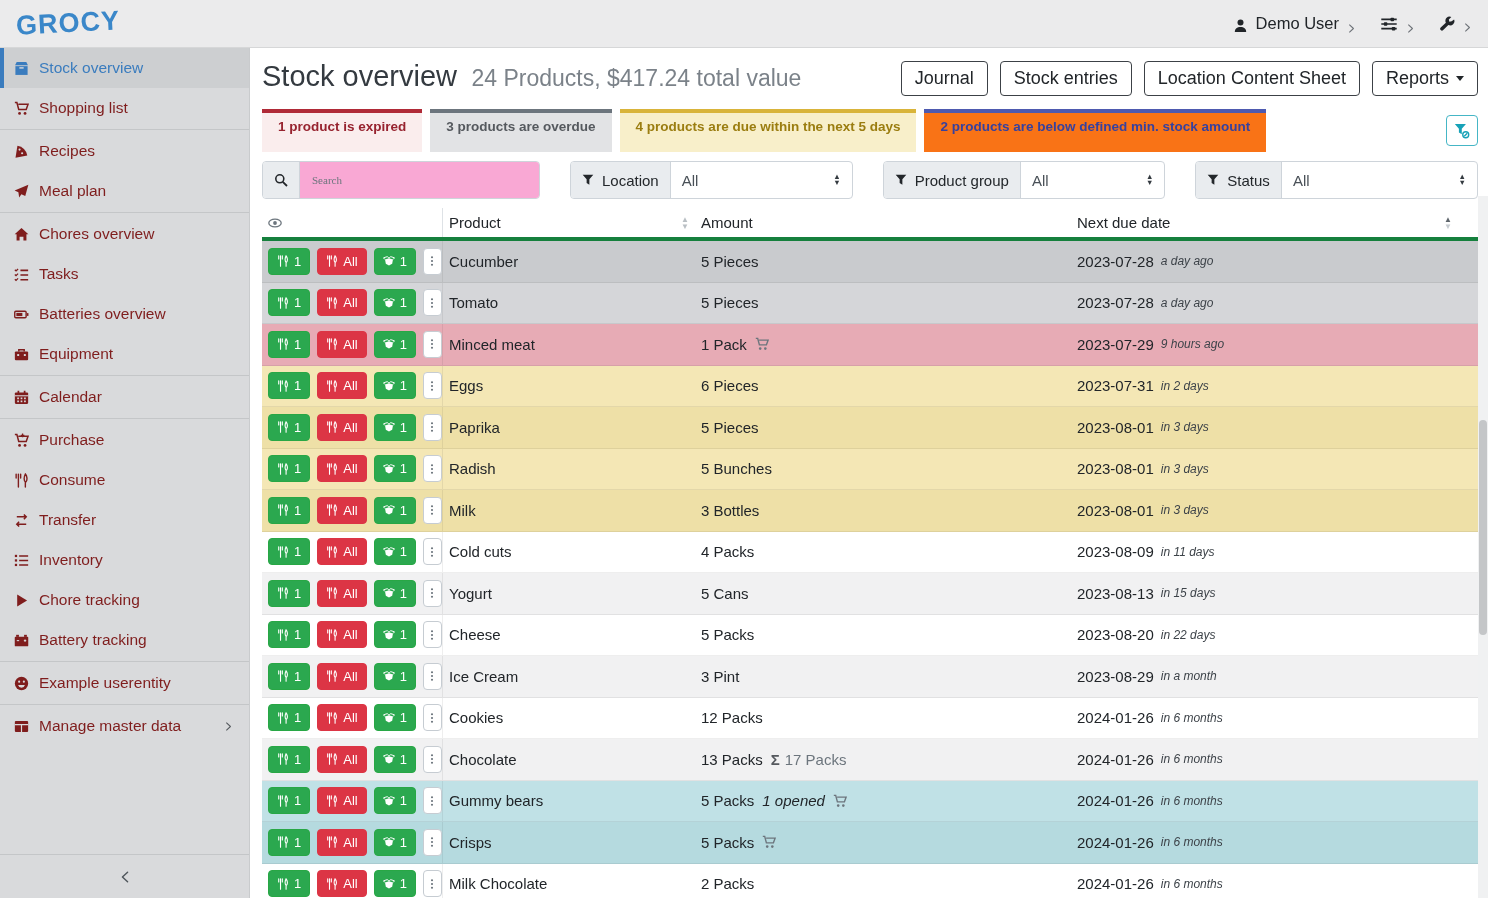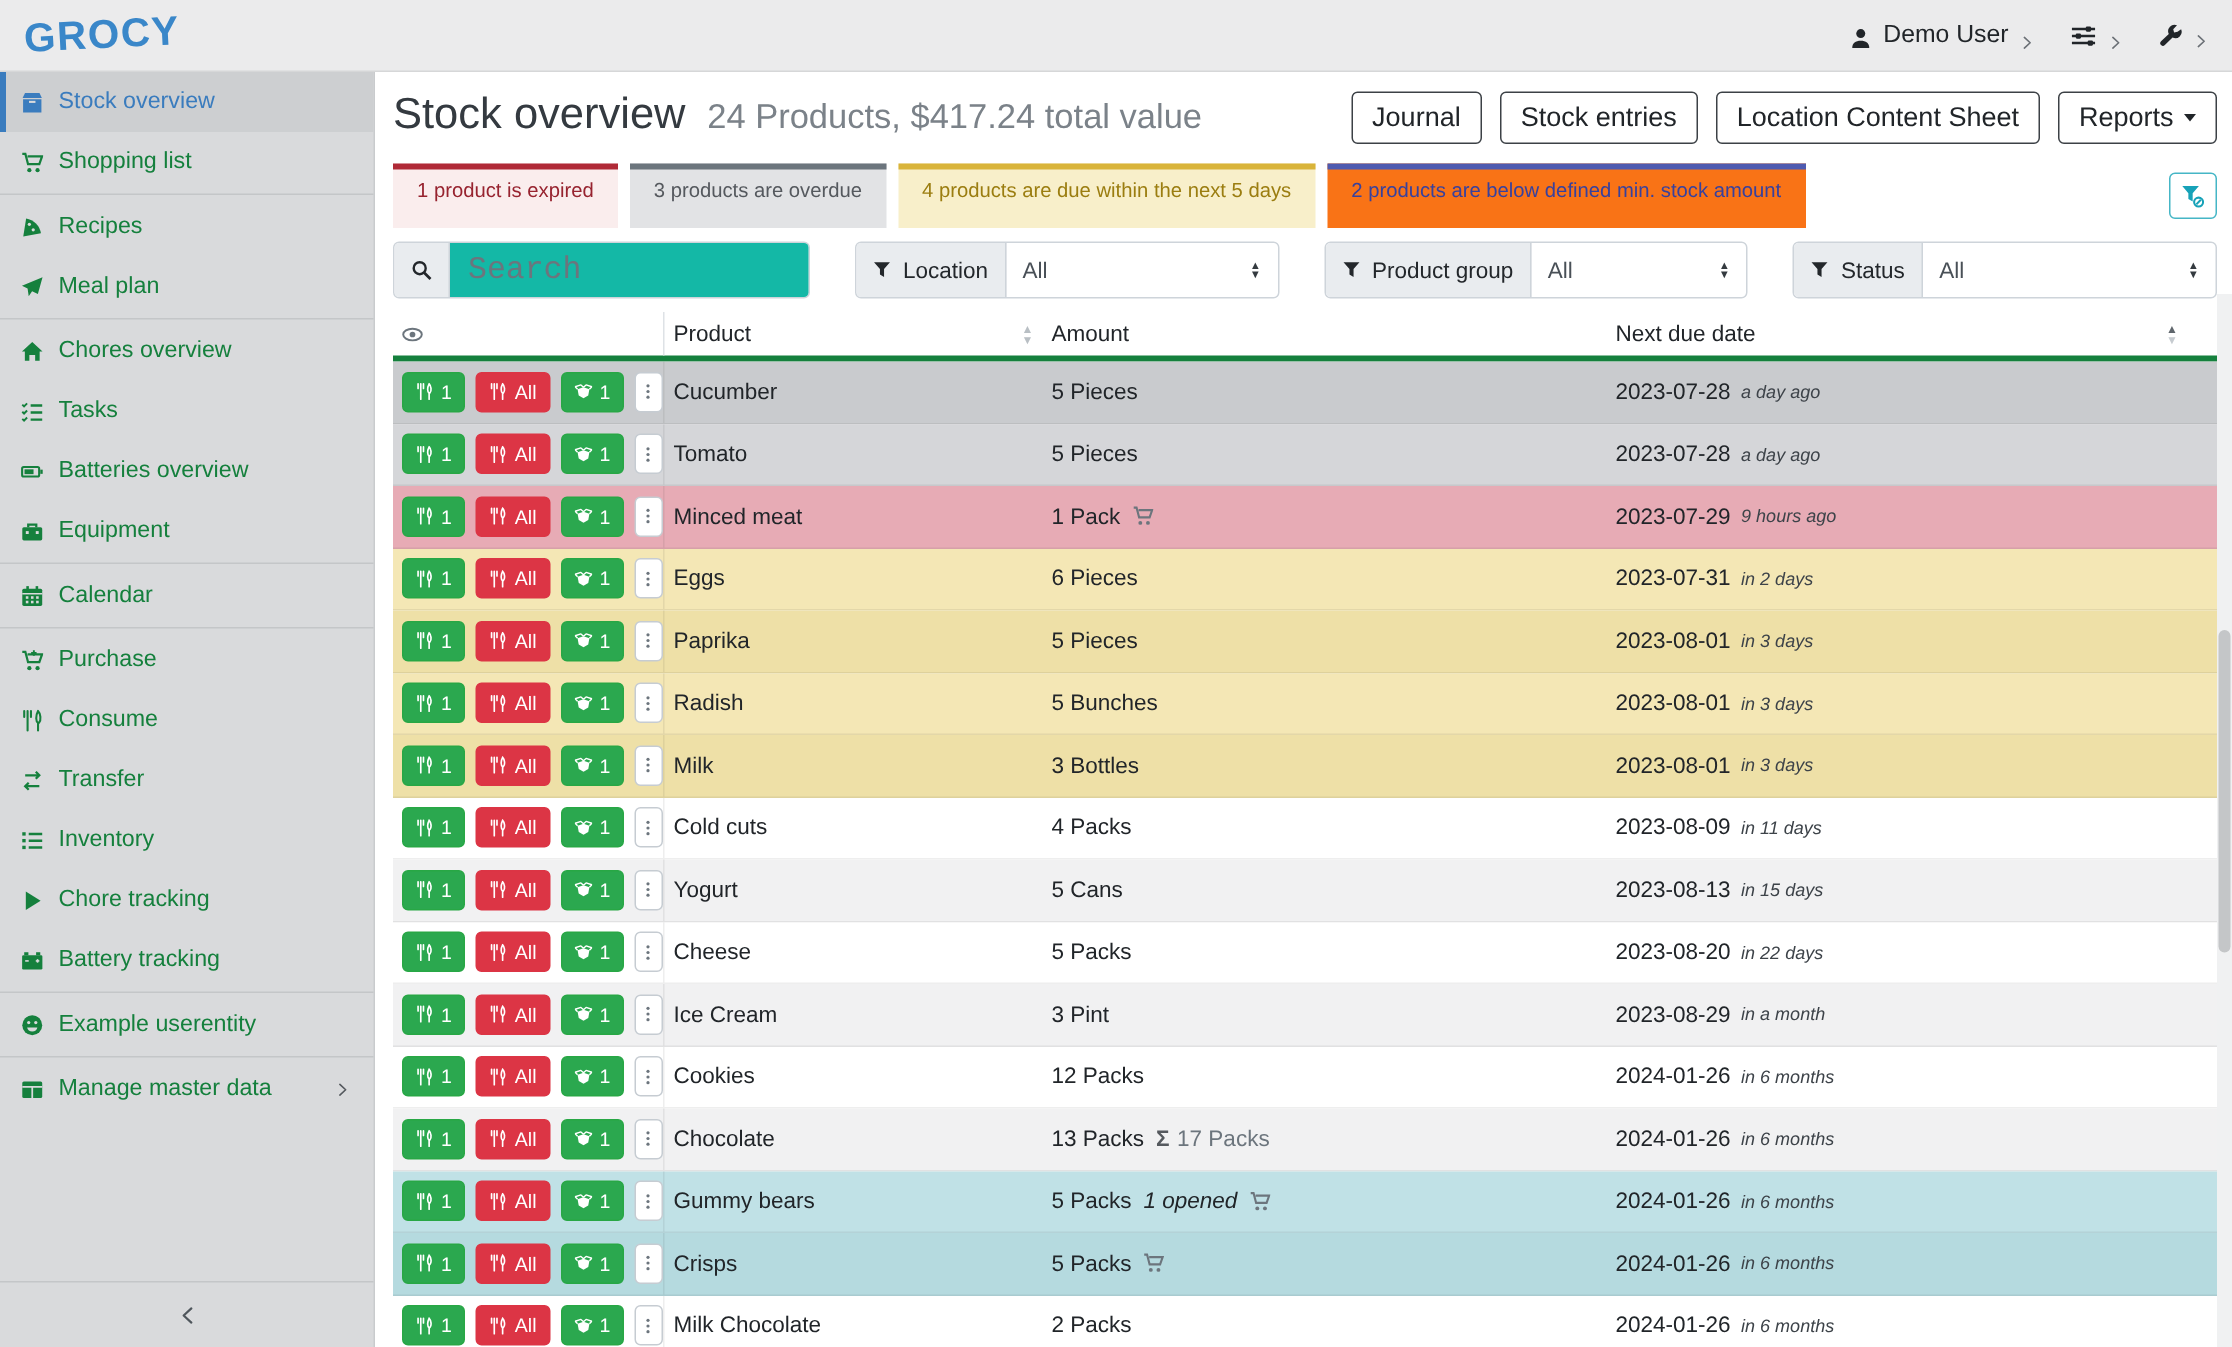--- a/index.html
+++ b/index.html
@@ -15,55 +15,55 @@
     border-bottom:1px solid #d6d7d8;display:flex;align-items:center;justify-content:space-between;padding:0 16px;}
   .logo{font-weight:900;font-size:27px;letter-spacing:1px;color:#3a87c9;transform:rotate(-3deg);user-select:none}
   .tb-right{display:flex;align-items:center;gap:24px;color:#212529}
   .tb-group{display:flex;align-items:flex-end;gap:8px}
   .tb-user{font-size:16.5px}
   .chev{color:#6b7076}
 
   
   .sidebar{position:absolute;left:0;top:48px;width:250px;height:850px;background:#d9dadc;border-right:1px solid #c9cbcd}
   .snav{padding:0;margin:0;list-style:none}
-  .sitem{height:40px;display:flex;align-items:center;gap:10px;padding-left:14px;font-size:15.5px;color:#15803d;cursor:pointer}
+  .sitem{height:40px;display:flex;align-items:center;gap:10px;padding-left:14px;font-size:15.5px;color:#7f1d1d;cursor:pointer}
   .sitem.active{background:#cdcfd1;border-left:4px solid #3a7cbe;padding-left:10px;color:#3a7cbe}
   .sdiv{border-top:1px solid #c4c6c8;height:0;margin:1px 0}
   .schev{margin-left:auto;margin-right:16px;color:#55595e}
   .collapse-bar{position:absolute;bottom:0;left:0;width:100%;height:44px;border-top:1px solid #c4c6c8;
     display:flex;align-items:center;justify-content:center;color:#4f565c;cursor:pointer}
   .flip{transform:scaleX(-1)}
 
   
   .content{position:absolute;left:250px;top:48px;width:1238px;height:850px;background:#fff;padding-left:12px;overflow:hidden}
   .page-head{display:flex;align-items:flex-start;justify-content:space-between;padding:9px 10px 0 0;height:53px}
   .ptitle{font-size:29px;font-weight:500;color:#343a40;line-height:38px}
   .psub{font-size:23px;color:#7b8289;font-weight:400;margin-left:10px}
   .head-btns{display:flex;gap:12px;margin-top:4px}
   .obtn{border:1px solid #3c4146;border-radius:4px;background:#fff;color:#212529;font-size:18px;
     padding:6px 13px;display:flex;align-items:center;gap:7px;cursor:pointer;font-family:inherit}
   .caret{width:0;height:0;border-left:4.5px solid transparent;border-right:4.5px solid transparent;border-top:5px solid #212529}
 
   
   .banners{display:flex;gap:8px;margin-top:8px;padding-right:10px;align-items:stretch}
-  .banner{border-top:4px solid;padding:6px 16px 18px;font-weight:400;font-size:13.5px;display:flex;align-items:center;cursor:pointer}
+  .banner{border-top:4px solid;padding:6px 16px 18px;font-weight:700;font-size:13.5px;display:flex;align-items:center;cursor:pointer}
   .b-exp{background:#faeded;border-color:#b02a37;color:#97232f}
   .b-ovd{background:#e2e3e5;border-color:#6c757d;color:#55595e}
   .b-due{background:#f8efca;border-color:#d9b43a;color:#9b7d10}
   .b-min{background:#f97316;border-color:#4e5ab0;color:#37419e}
   .clear-filter{margin-left:auto;align-self:center;width:32px;height:31px;border:1.5px solid #45b6c6;border-radius:4px;
     background:#fff;color:#17a2b8;display:flex;align-items:center;justify-content:center;cursor:pointer}
 
   
   .filters{display:flex;margin-top:9px;padding-right:10px;gap:30px}
   .igroup{display:flex;height:38px;border:1px solid #ced4da;border-radius:4px;overflow:hidden;background:#fff;flex:1}
   .igroup.search{flex:0 0 278px}
   .prepend{background:#e9ecef;border-right:1px solid #ced4da;display:flex;align-items:center;gap:8px;
     padding:0 11px;color:#23272b;font-size:15px;white-space:nowrap}
-  input.sinput{border:none;outline:none;flex:1;padding:0 12px;font-size:21px;color:#495057;font-family:Liberation Mono, monospace;background:#14b8a6}
+  input.sinput{border:none;outline:none;flex:1;padding:0 12px;font-size:11px;color:#495057;font-family:Liberation Serif, serif;background:#f9a8d4}
   input.sinput::placeholder{color:#6c757d}
   .selectbox{flex:1;display:flex;align-items:center;justify-content:space-between;padding:0 11px;font-size:15px;color:#495057;cursor:pointer}
   .updn{display:flex;flex-direction:column;align-items:center;font-size:7.5px;line-height:6px;color:#343a40}
 
   
   .table{margin-top:9px;width:1216px;position:relative}
   .thead,.tr{display:grid;grid-template-columns:181px 258px 376px 1fr;align-items:center}
   .thead{height:33px;border-bottom:4px solid #15803d;font-weight:400;font-size:15px;color:#212529}
   .th{display:flex;align-items:center;height:100%}
   .th.first{padding-left:6px;border-right:1px solid #dee2e6;color:#6c757d}

